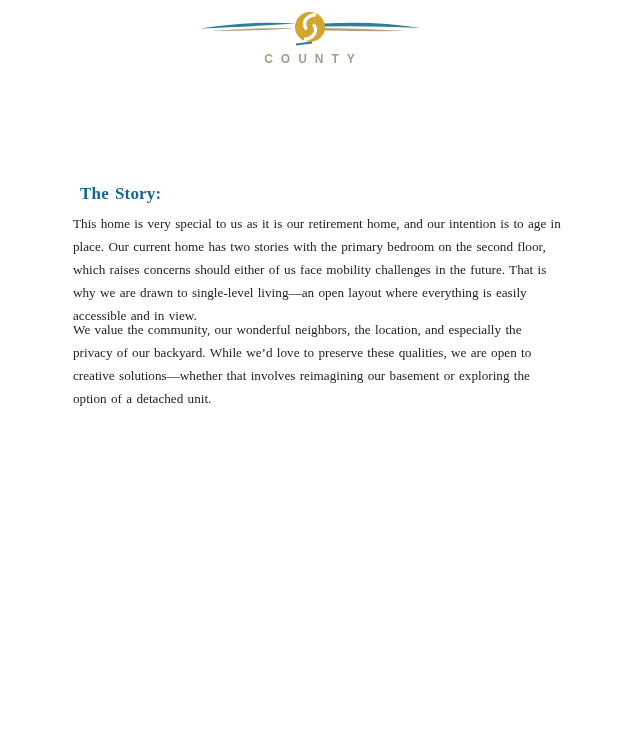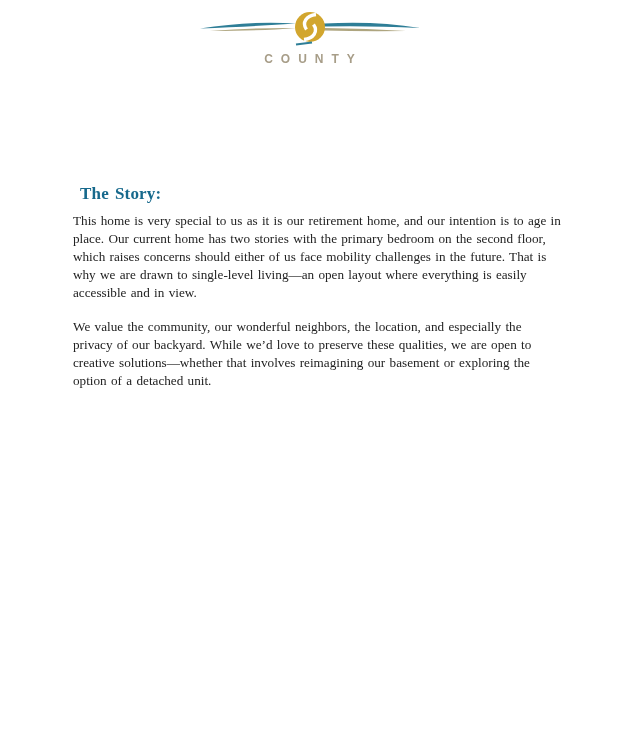--- a/index.html
+++ b/index.html
@@ -32,21 +32,21 @@
     font-size:23px;font-weight:700;color:#101010;letter-spacing:0.3px;
   }
   .sec-heading{
     position:absolute;left:80px;
     font-size:17px;font-weight:700;color:#17698C;letter-spacing:0.2px;word-spacing:1.5px;
   }
   .heading-story{top:172px;margin-top:12px;}
   .heading-purpose{top:297px;}
   .para{
     position:absolute;left:73px;width:489px;
-    font-size:13.2px;line-height:18px;color:#222222;
+    font-size:13.2px;line-height:23px;color:#222222;
     text-align:left;word-spacing:1px;
   }
   .para-story{top:212px;}
   .para-purpose{top:318px;}
 </style>
 </head>
 <body>
 
 <div class="page">
 

